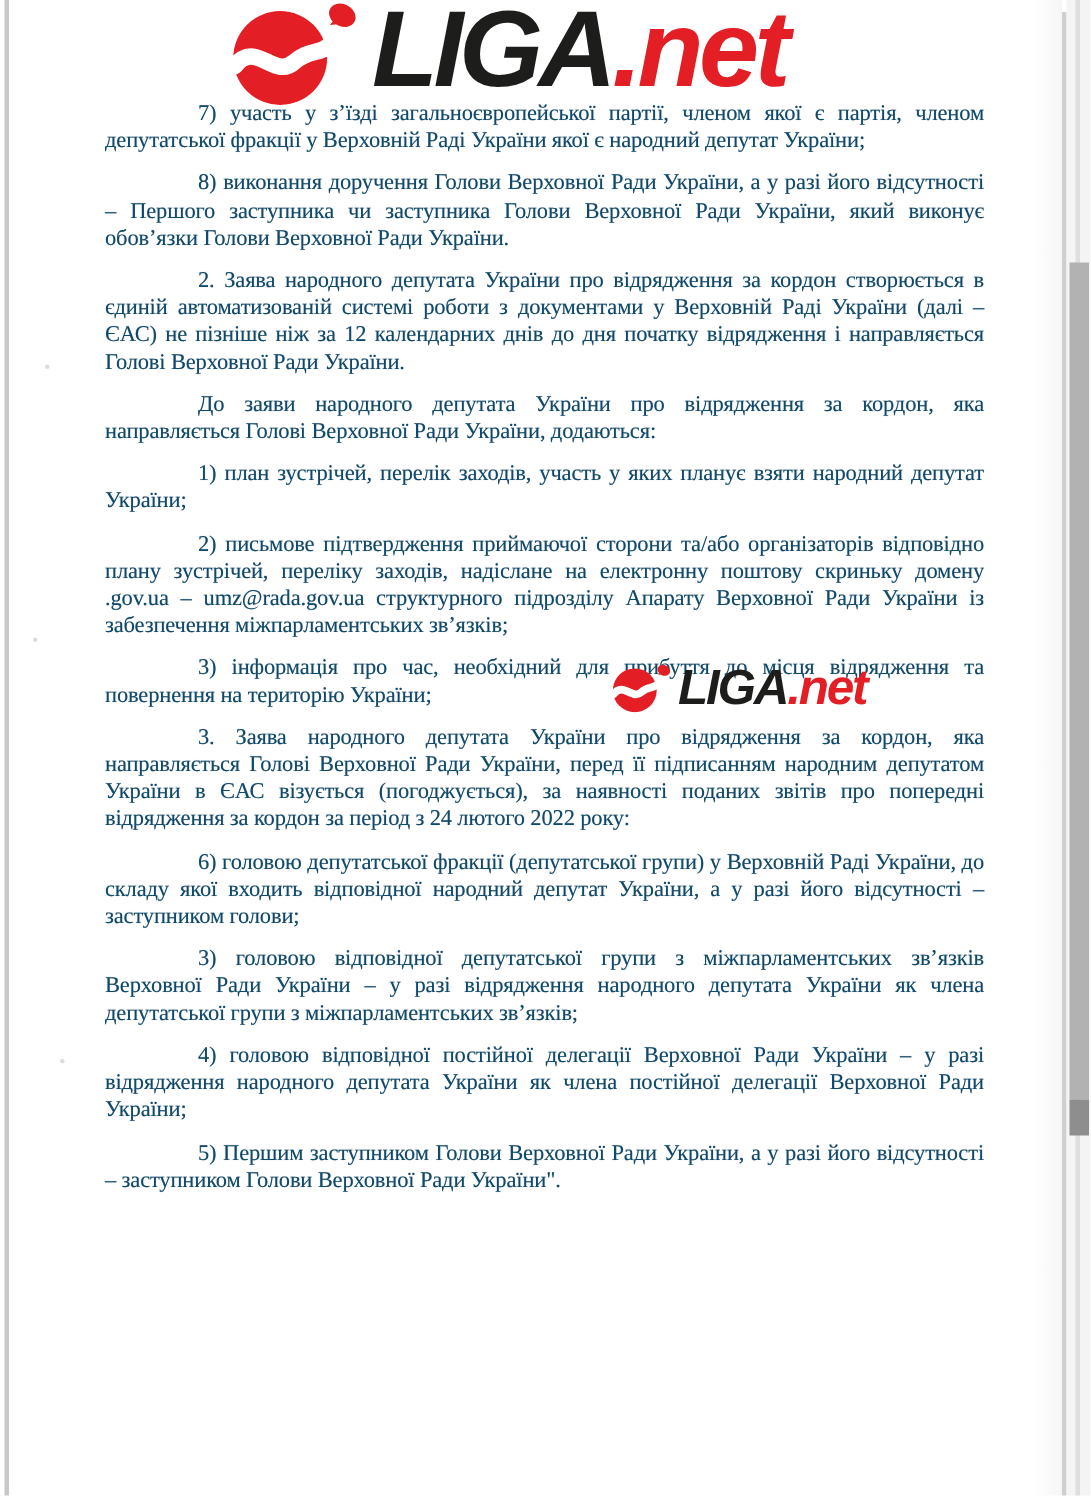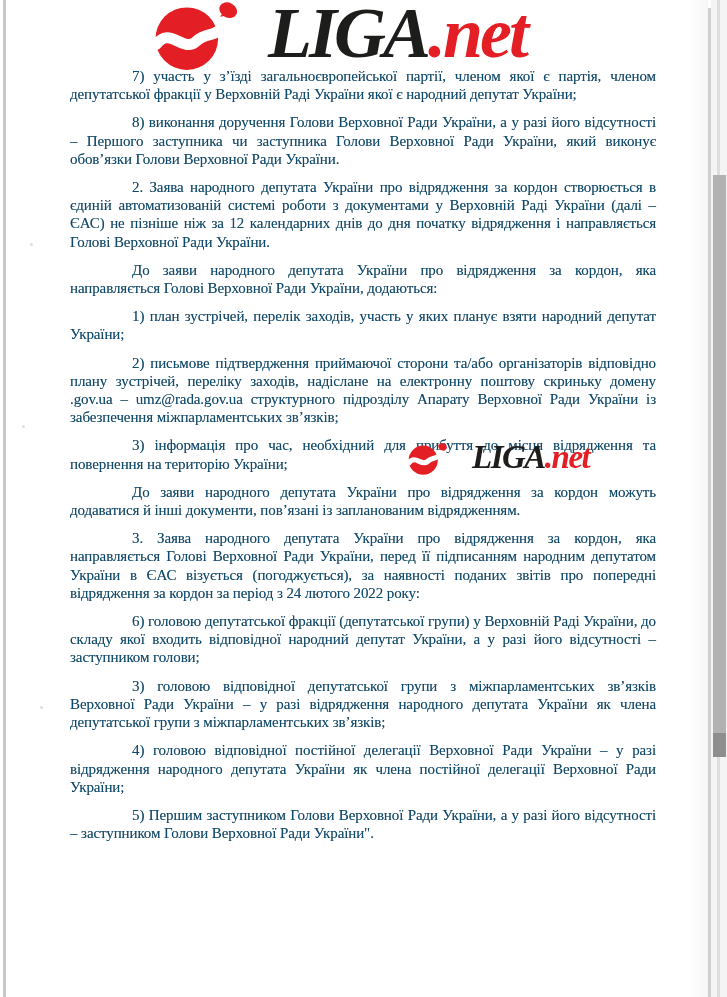--- a/index.html
+++ b/index.html
@@ -31,21 +31,21 @@
     text-shadow:0 0 0.6px rgba(60,60,60,0.45);
   }
   .para{
     margin:0 0 10px 0;
     text-indent:62px;
     text-align:justify;
   }
 
   
   .wm{position:absolute;display:flex;align-items:flex-start;white-space:nowrap;
-      font-family:Liberation Serif, serif;font-style:italic;font-weight:700;gap:20px;}
+      font-family:Liberation Sans, sans-serif;font-style:italic;font-weight:700;}
   .wm .txt{display:block;}
   .wm-top{left:150px;top:0px;}
   .wm-top .icon{width:92px;height:70px;}
   .wm-top .txt{font-size:72px;line-height:66px;letter-spacing:-3px;margin-left:6px;}
   .wm-mid{left:406px;top:442px;}
   .wm-mid .icon{width:43px;height:33px;}
   .wm-mid .txt{font-size:33px;line-height:31px;letter-spacing:-1.5px;margin-left:3px;}
   .liga{color:#1d1d1b;}
   .net{color:#e31e24;}
 
@@ -63,21 +63,20 @@
   <div class="edge-left"></div>
 
   <div class="page-text">
     <p class="para">7) участь у з’їзді загальноєвропейської партії, членом якої є партія, членом депутатської фракції у Верховній Раді України якої є народний депутат України;</p>
     <p class="para">8) виконання доручення Голови Верховної Ради України, а у разі його відсутності – Першого заступника чи заступника Голови Верховної Ради України, який виконує обов’язки Голови Верховної Ради України.</p>
     <p class="para">2. Заява народного депутата України про відрядження за кордон створюється в єдиній автоматизованій системі роботи з документами у Верховній Раді України (далі – ЄАС) не пізніше ніж за 12 календарних днів до дня початку відрядження і направляється Голові Верховної Ради України.</p>
     <p class="para">До заяви народного депутата України про відрядження за кордон, яка направляється Голові Верховної Ради України, додаються:</p>
     <p class="para">1) план зустрічей, перелік заходів, участь у яких планує взяти народний депутат України;</p>
     <p class="para">2) письмове підтвердження приймаючої сторони та/або організаторів відповідно плану зустрічей, переліку заходів, надіслане на електронну поштову скриньку домену .gov.ua – umz@rada.gov.ua структурного підрозділу Апарату Верховної Ради України із забезпечення міжпарламентських зв’язків;</p>
     <p class="para">3) інформація про час, необхідний для прибуття до місця відрядження та повернення на територію України;</p>
-    <p class="para">До заяви народного депутата України про відрядження за кордон можуть додаватися й інші документи, пов’язані із запланованим відрядженням.</p>
     <p class="para">3. Заява народного депутата України про відрядження за кордон, яка направляється Голові Верховної Ради України, перед її підписанням народним депутатом України в ЄАС візується (погоджується), за наявності поданих звітів про попередні відрядження за кордон за період з 24 лютого 2022 року:</p>
     <p class="para">6) головою депутатської фракції (депутатської групи) у Верховній Раді України, до складу якої входить відповідної народний депутат України, а у разі його відсутності – заступником голови;</p>
     <p class="para">3) головою відповідної депутатської групи з міжпарламентських зв’язків Верховної Ради України – у разі відрядження народного депутата України як члена депутатської групи з міжпарламентських зв’язків;</p>
     <p class="para">4) головою відповідної постійної делегації Верховної Ради України – у разі відрядження народного депутата України як члена постійної делегації Верховної Ради України;</p>
     <p class="para">5) Першим заступником Голови Верховної Ради України, а у разі його відсутності – заступником Голови Верховної Ради України".</p>
   </div>
 
   <div class="wm wm-top">
     <svg class="icon" viewBox="0 0 100 76" xmlns="http://www.w3.org/2000/svg">
       <circle cx="40" cy="42" r="34" fill="#e31e24"></circle>

